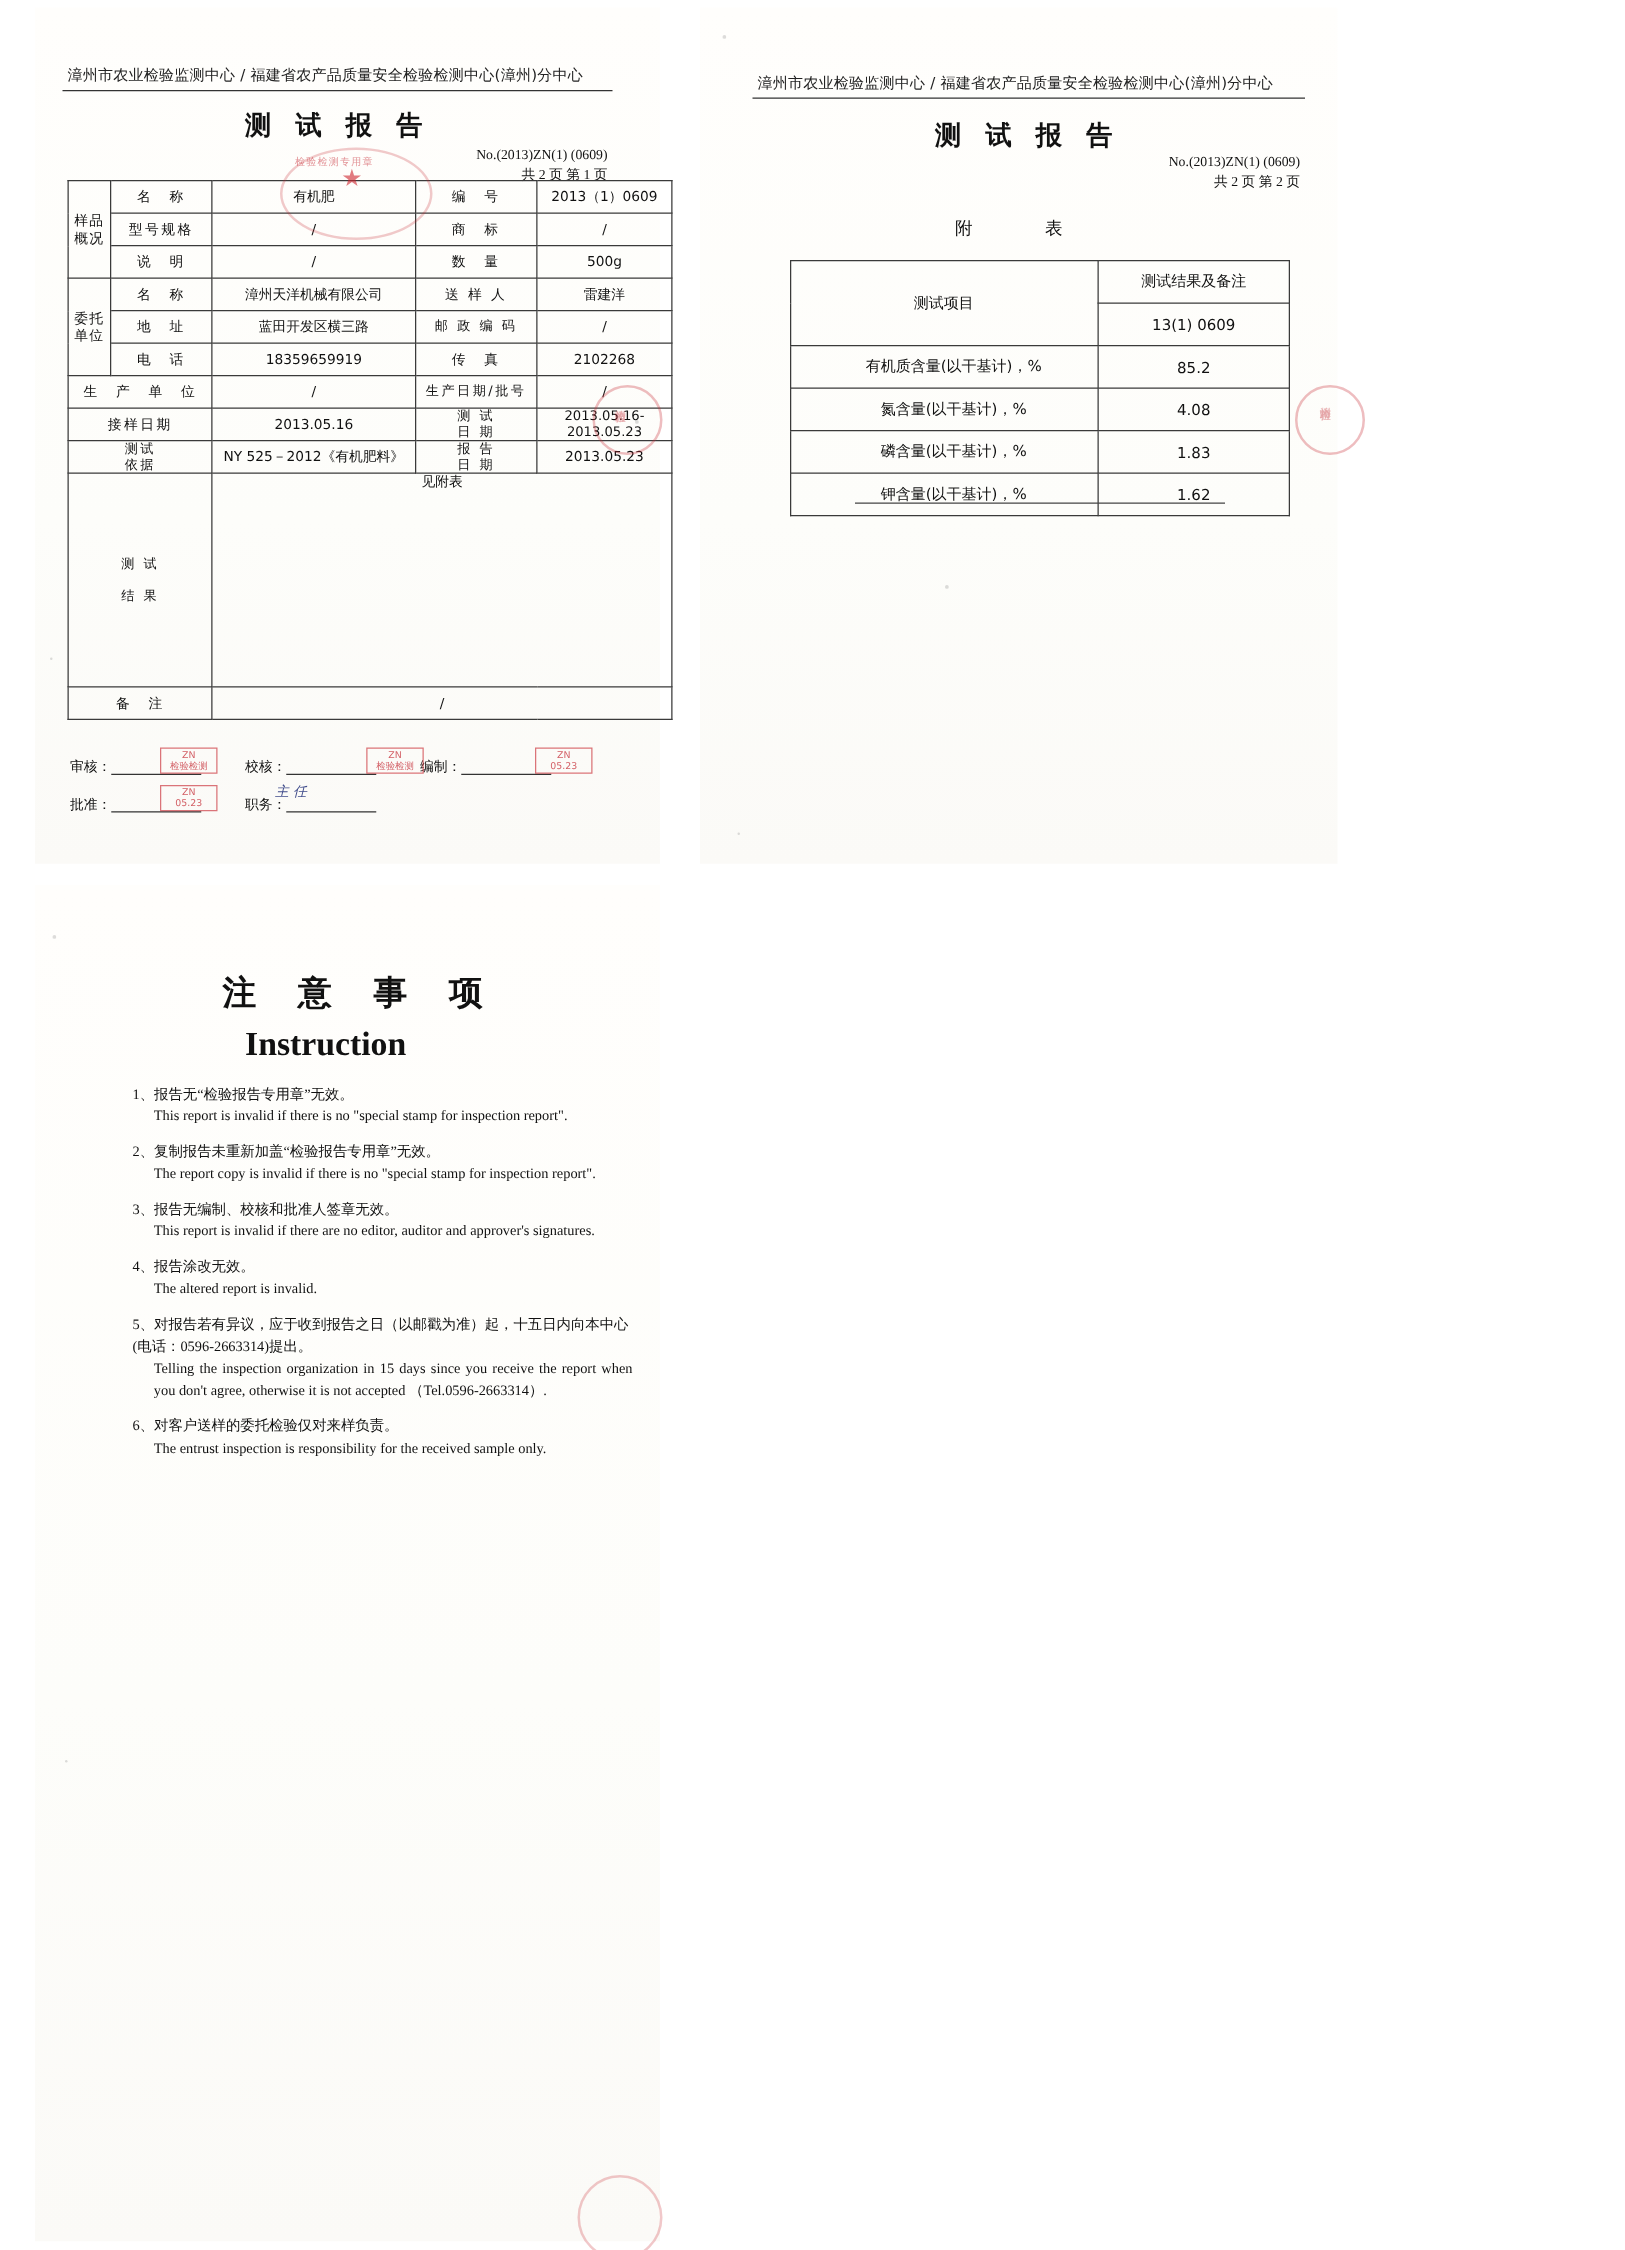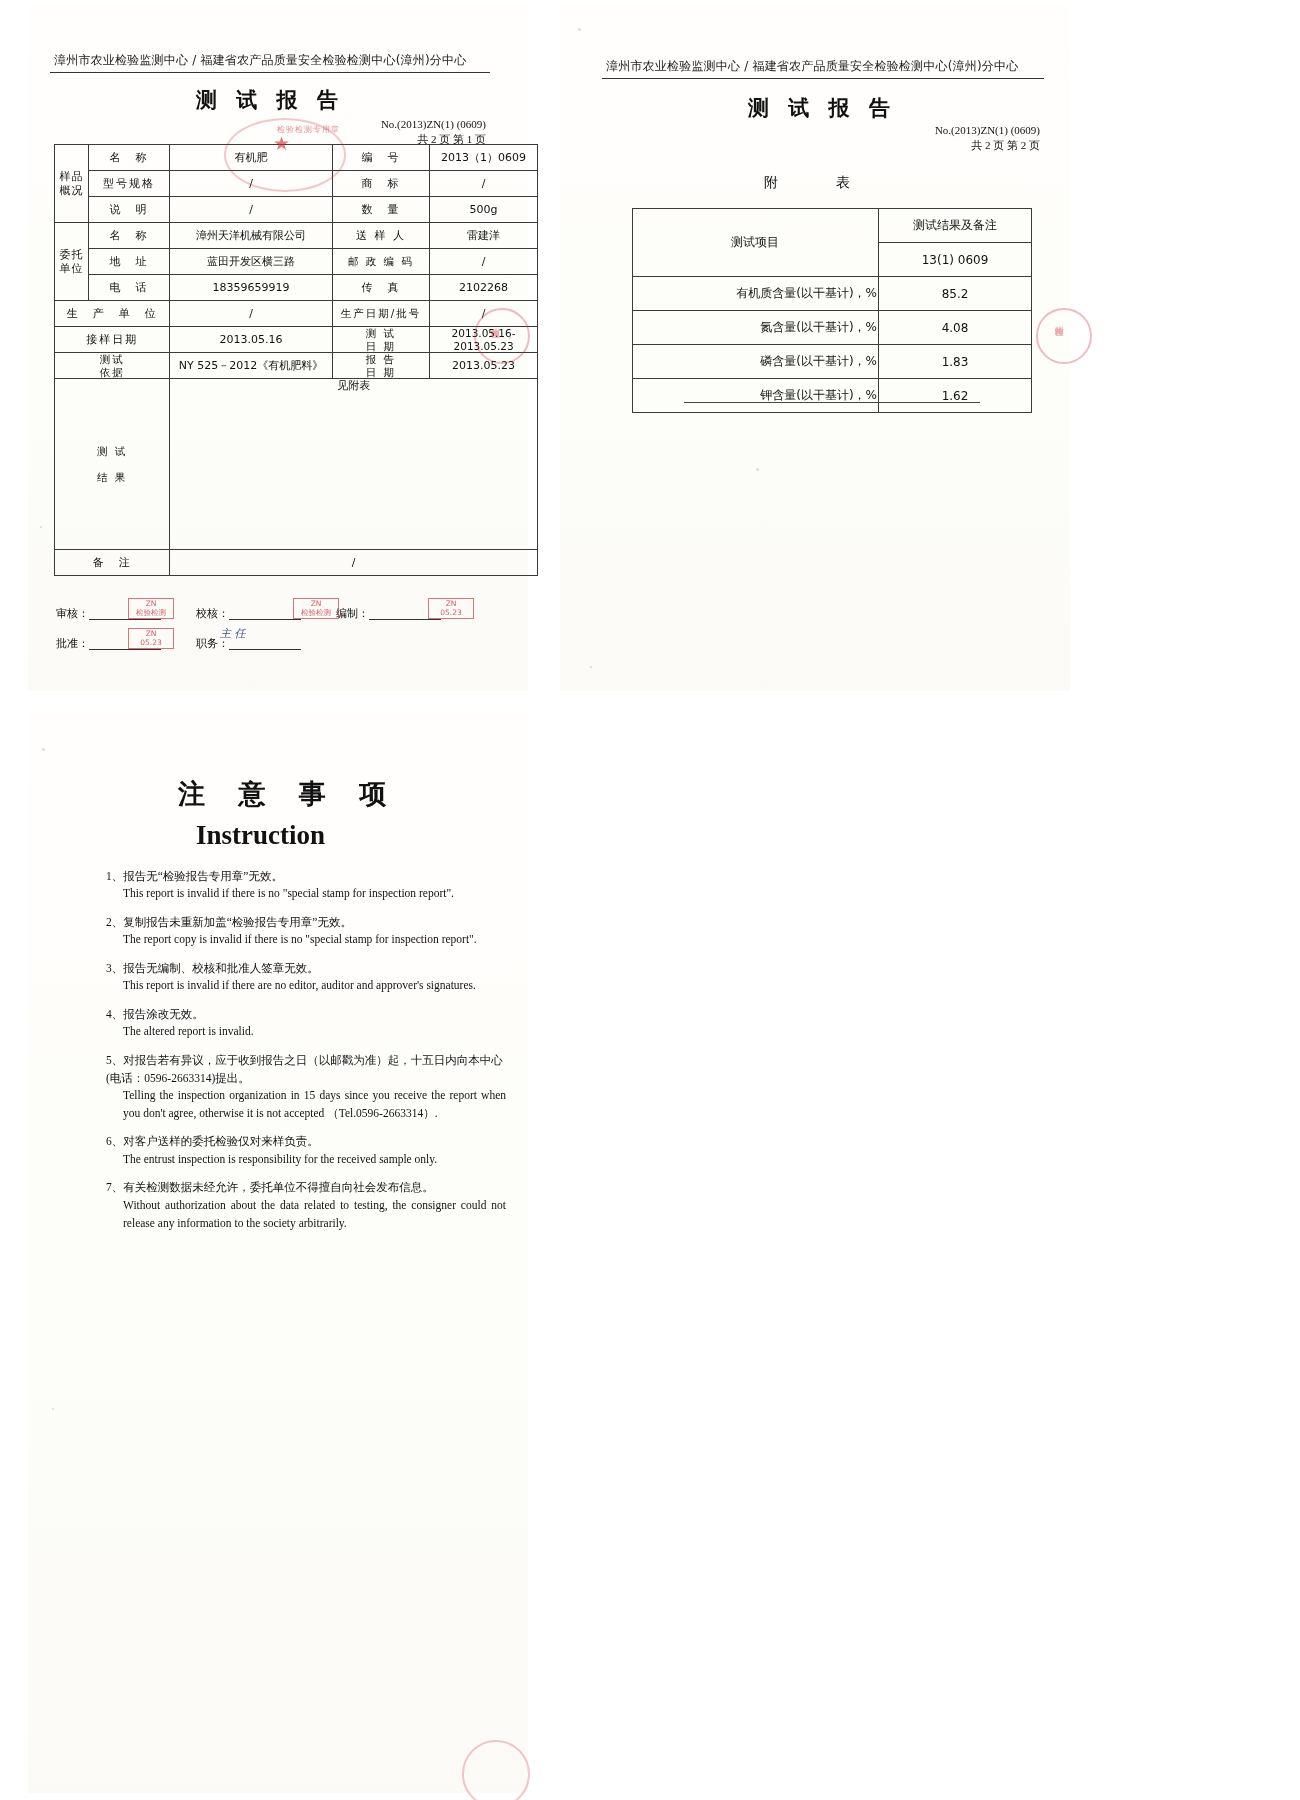--- a/index.html
+++ b/index.html
@@ -110,21 +110,21 @@
     font-family: "DejaVu Sans", sans-serif;
     font-size: 12px;
     color: #111;
   }
   table.res td {
     border: 1px solid #3a3a3a;
     height: 31px;
     text-align: center;
     vertical-align: middle;
   }
-  table.res td.item { text-align: right; padding-left: 16px; width: 228px; }
+  table.res td.item { text-align: center; padding-left: 16px; width: 228px; }
   .attach-title {
     position: absolute;
     font-family: "DejaVu Sans", sans-serif;
     font-size: 14px;
     letter-spacing: 10px;
     color: #111;
   }
   .underline-bar {
     position: absolute;
     border-bottom: 1px solid #444;
@@ -160,21 +160,20 @@
     font-size: 19px;
     line-height: 1;
   }
   .stamp-arc {
     position: absolute;
     color: rgba(200,40,50,0.5);
     font-family: "DejaVu Sans", sans-serif;
     font-size: 8px;
     letter-spacing: 1px;
     white-space: nowrap;
-    margin-left: 41px;
   }
   .stamp-edge {
     position: absolute;
     opacity: 0.42;
     pointer-events: none;
   }
   .stamp-edge .ring {
     position: absolute;
     border: 2px solid rgba(200,45,55,0.75);
     border-radius: 50%;
@@ -448,24 +447,20 @@
       <div class="inst-en">The altered report is invalid.</div>
     </div>
     <div class="inst-item">
       <div class="inst-cn">5、对报告若有异议，应于收到报告之日（以邮戳为准）起，十五日内向本中心(电话：0596-2663314)提出。</div>
       <div class="inst-en">Telling the inspection organization in 15 days since you receive the report when you don't agree, otherwise it is not accepted （Tel.0596-2663314）.</div>
     </div>
     <div class="inst-item">
       <div class="inst-cn">6、对客户送样的委托检验仅对来样负责。</div>
       <div class="inst-en">The entrust inspection is responsibility for the received sample only.</div>
     </div>
-    <div class="inst-item">
-      <div class="inst-cn">7、有关检测数据未经允许，委托单位不得擅自向社会发布信息。</div>
-      <div class="inst-en">Without authorization about the data related to testing, the consigner could not release any information to the society arbitrarily.</div>
-    </div>
   </div>
 
   <div class="speck" style="left:14px; top:40px; width:3px; height:3px;"></div>
   <div class="speck" style="left:24px; top:700px; width:2px; height:2px;"></div>
 </div>
 
 <div class="stamp-edge" style="left:486px; top:1740px; width:40px; height:90px; opacity:0.35;">
   <div class="ring" style="left:-24px; top:0px; width:64px; height:64px;"></div>
 </div>
 

